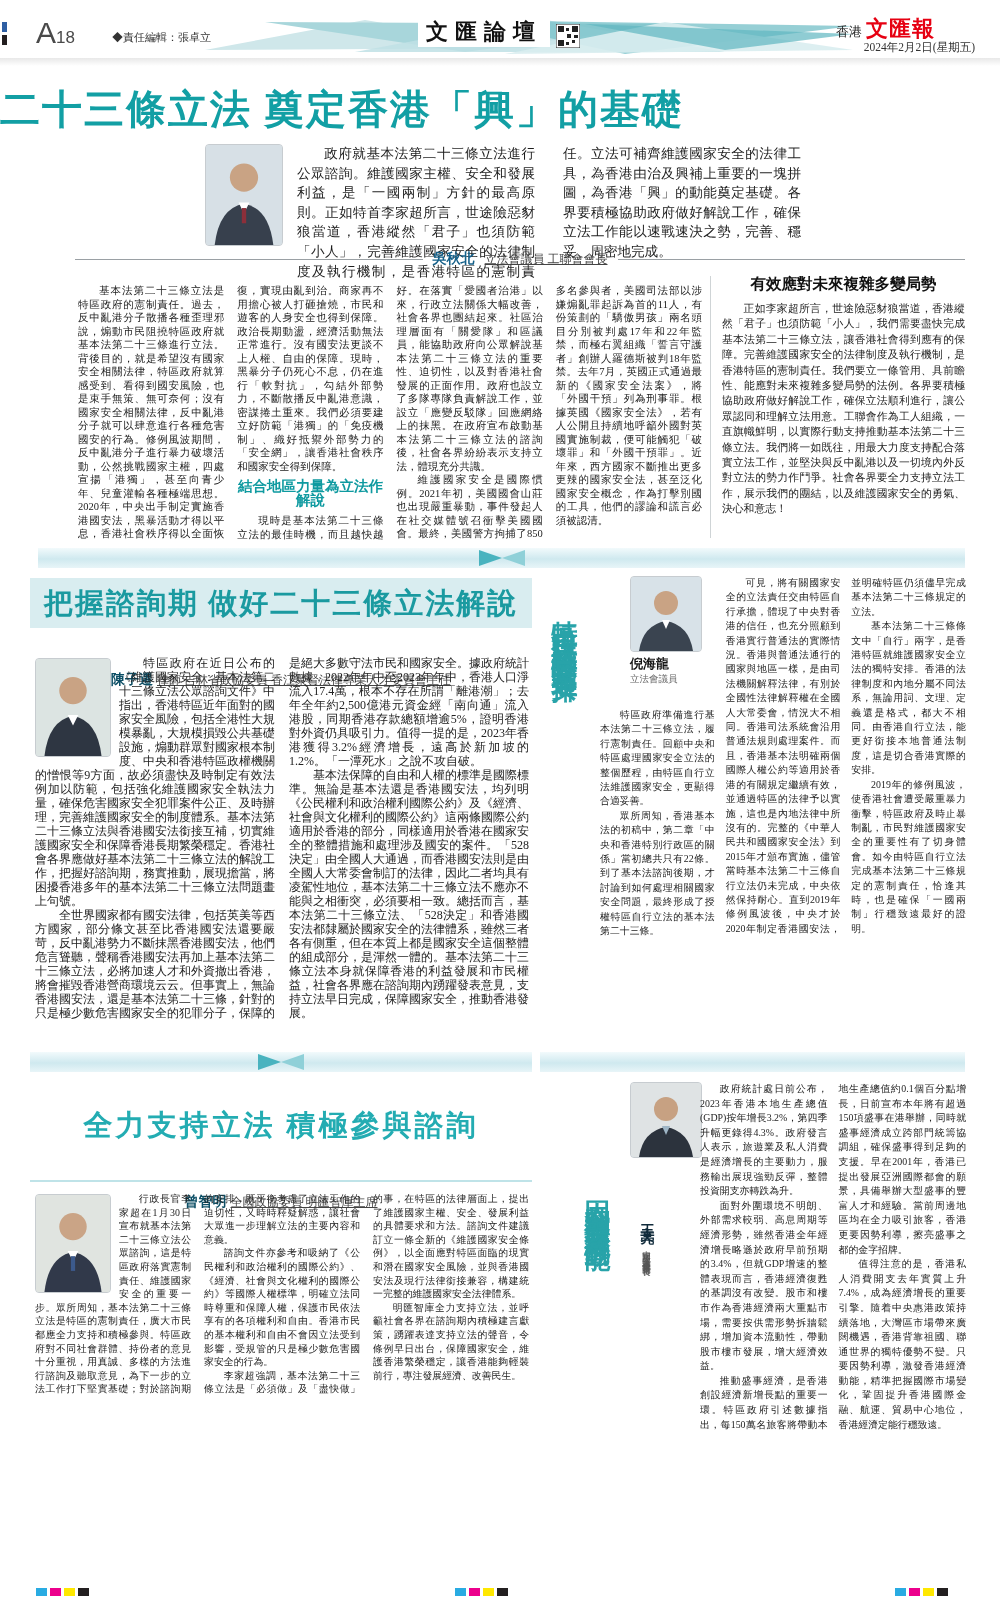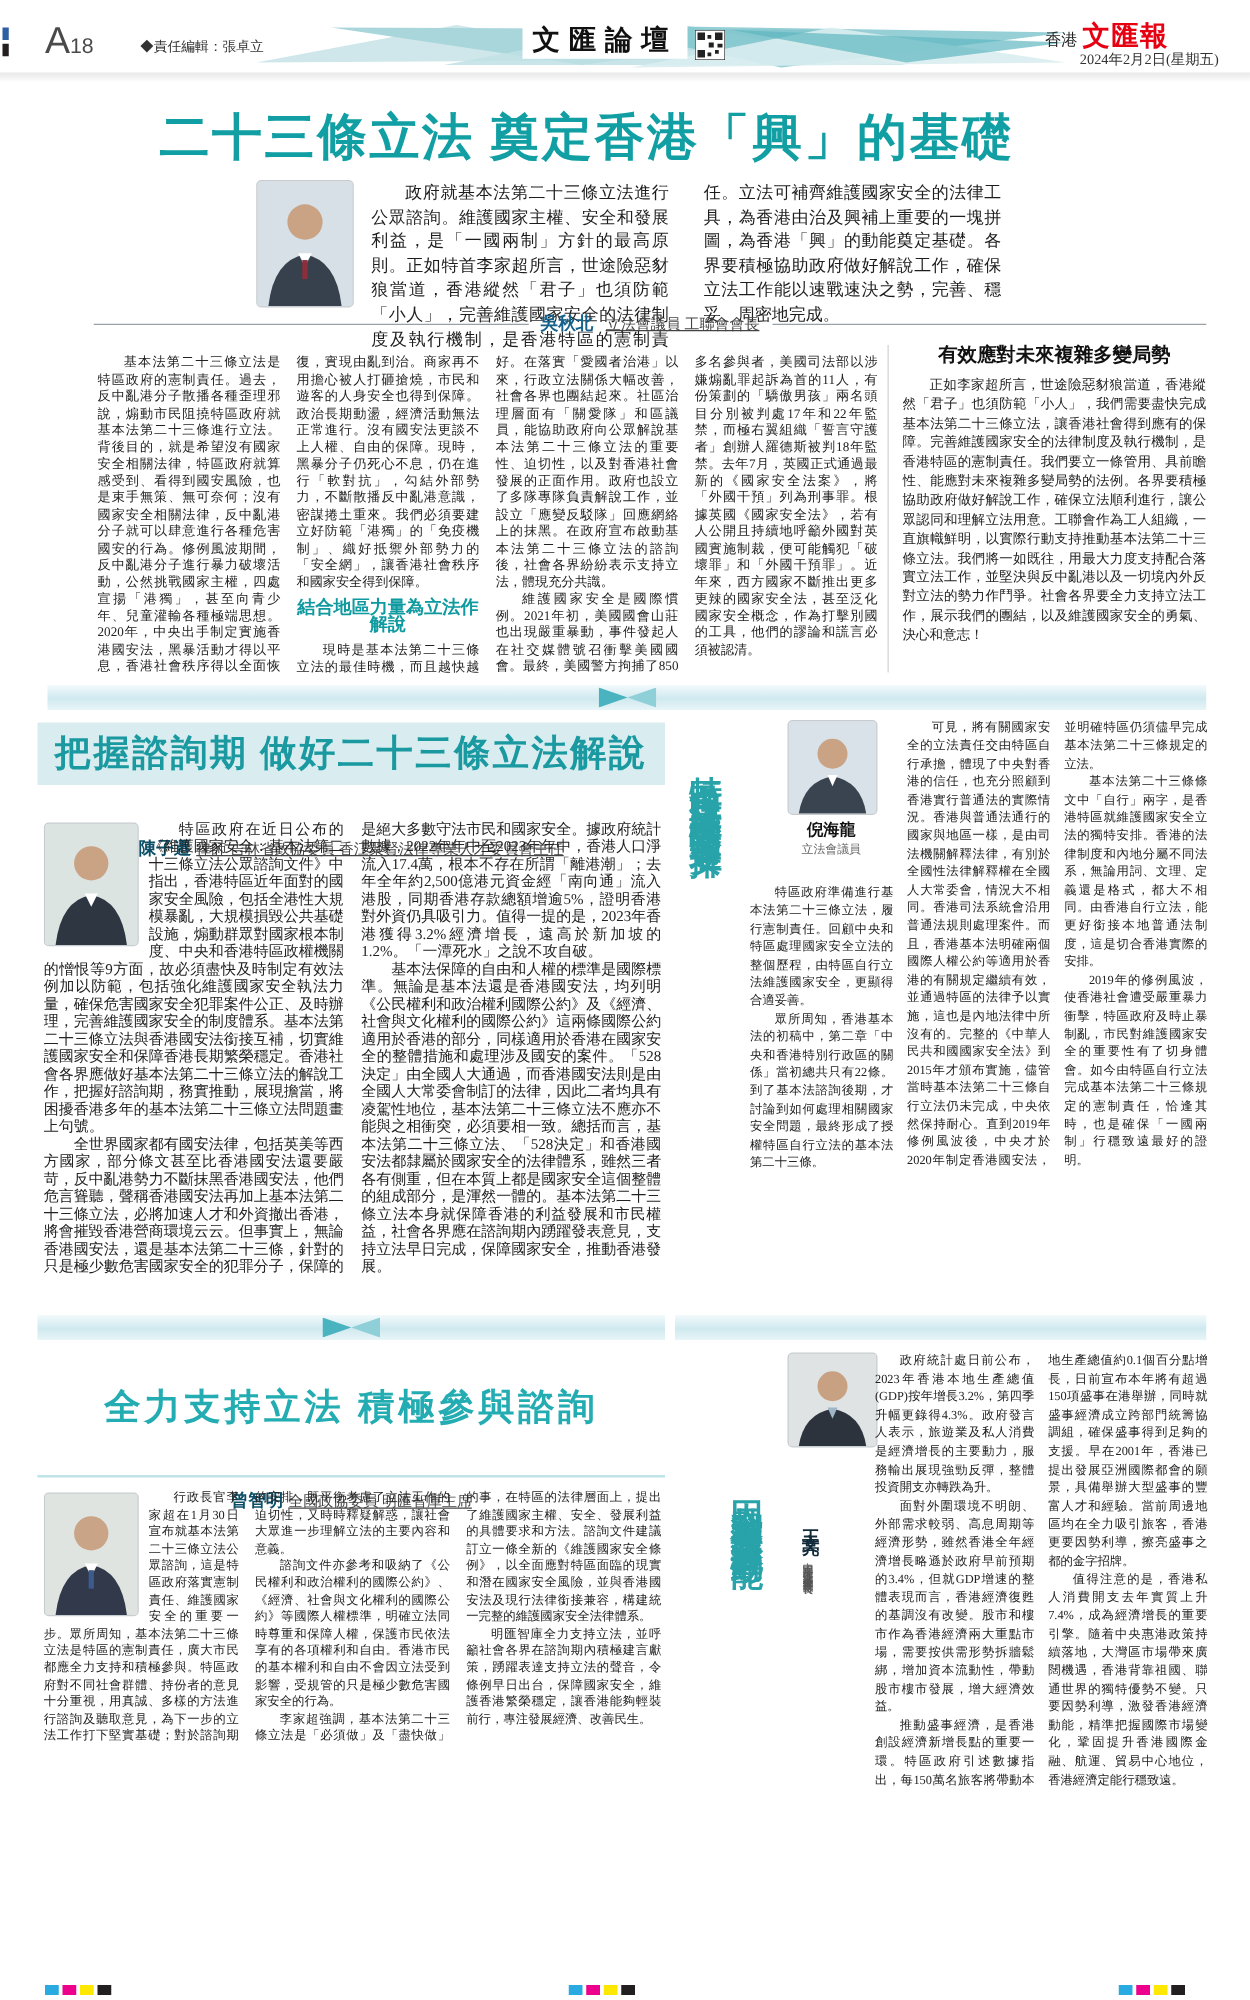--- a/index.html
+++ b/index.html
@@ -17,21 +17,21 @@
   .qr{left:556px;top:24px;width:24px;height:24px;}
   .paper{left:790px;top:14px;width:145px;text-align:right;}
   .paper .pfx{font-size:13px;color:#222;}
   .paper .brand{font-size:22px;font-weight:bold;color:#e60012;letter-spacing:1px;}
   .pdate{left:830px;top:40px;width:145px;text-align:right;font-size:11.5px;color:#333;}
   .hdr-shadow{left:0;top:58px;width:1000px;height:8px;
      background:linear-gradient(to bottom,#e8e8e8,#ffffff);}
   .edge-marks{left:2px;top:22px;width:5px;height:26px;}
   .edge-marks div{width:5px;height:10px;margin-bottom:3px;}
   
-  .a1-headline{left:0;top:82px;width:939px;text-align:center;font-size:40px;font-weight:bold;
+  .a1-headline{left:0;top:82px;width:939px;text-align:left;font-size:40px;font-weight:bold;
      color:#129fa4;letter-spacing:2px;}
   .intro{left:205px;top:144px;width:596px;display:flex;gap:14px;}
   .photo{background:#dfe6ea;border:1px solid #c7ccd0;border-radius:4px;overflow:hidden;flex:none;}
   .intro .photo{width:76px;height:100px;}
   .intro-text{flex:1;column-count:2;column-gap:28px;font-size:13.6px;line-height:19.6px;
      text-align:justify;text-indent:2em;color:#1d1d1d;}
   .byline1{left:75px;top:250px;width:890px;display:flex;align-items:center;gap:10px;}
   .byline1 .rule{flex:1;height:1px;background:#9aa0a4;}
   .byl-name{font-weight:bold;font-size:14px;color:#15618a;}
   .byl-title{font-size:12px;color:#444;text-decoration:underline;}
@@ -54,21 +54,21 @@
   .col-body{column-count:2;column-gap:14px;font-size:12px;line-height:14px;
      text-align:justify;overflow:hidden;}
   .a2-body{left:35px;top:656px;width:494px;height:388px;}
   .float-photo{float:left;width:74px;height:97px;margin:2px 8px 4px 0;}
   
   .vhead{writing-mode:vertical-rl;text-orientation:upright;font-size:26px;font-weight:bold;
      color:#28a3a9;letter-spacing:4px;line-height:46px;}
   .vh1{left:541px;top:600px;height:450px;}
   .vh2{left:574px;top:1180px;height:392px;}
   
-  .pcard{width:70px;text-align:center;}
+  .pcard{width:70px;text-align:left;}
   .pcard .photo{width:70px;height:74px;}
   .pcard .nm{font-size:13px;font-weight:bold;color:#111;margin-top:3px;}
   .pcard .tt{font-size:9.5px;color:#666;}
   .mr-photo{left:630px;top:576px;}
   .mr-body{left:600px;top:576px;width:366px;height:470px;column-count:3;column-gap:11px;
      font-size:9.9px;line-height:14.4px;text-align:justify;overflow:hidden;}
   .spacer130{height:132px;}
   .mr-body p,.br-body p,.a3-body p{margin:0;text-indent:2em;}
   
   .a3-headline{left:30px;top:1106px;width:502px;text-align:center;font-size:29px;font-weight:bold;

